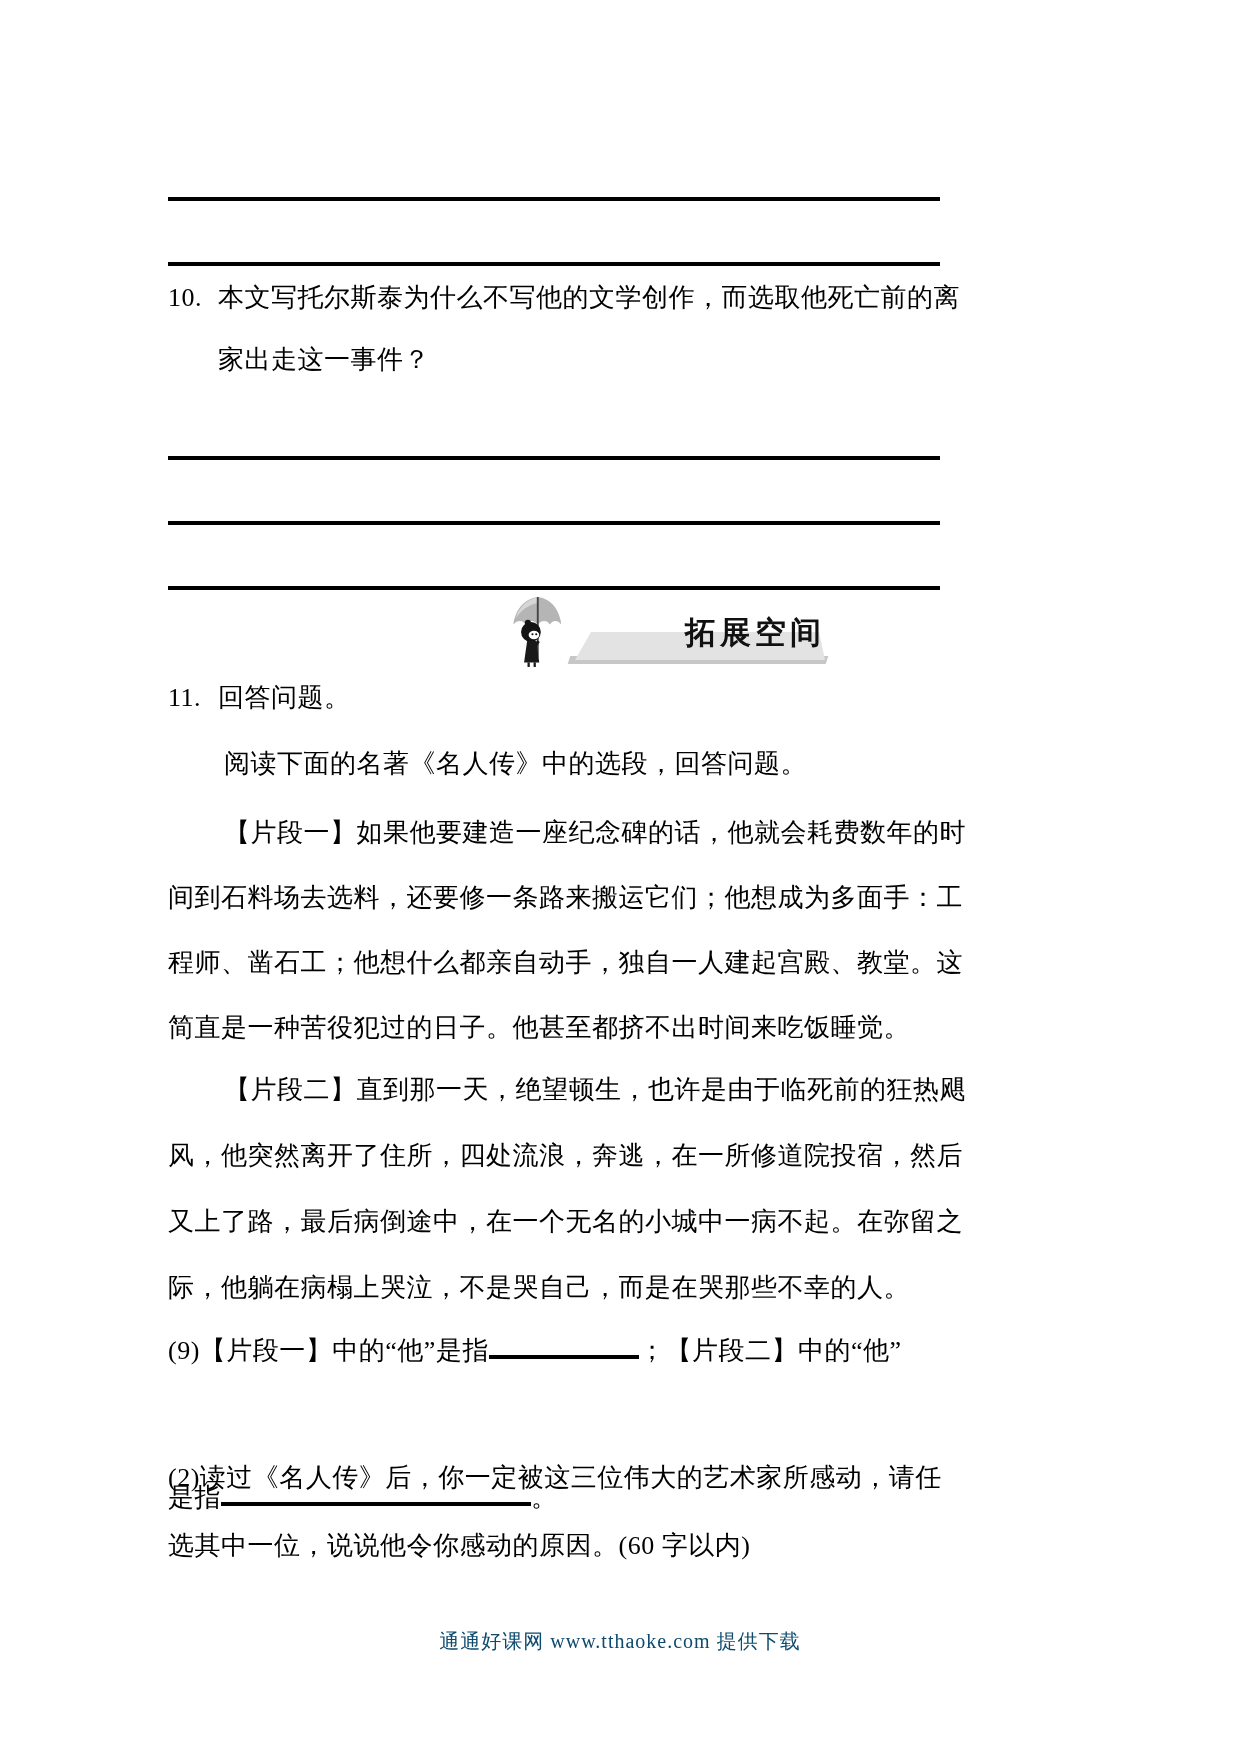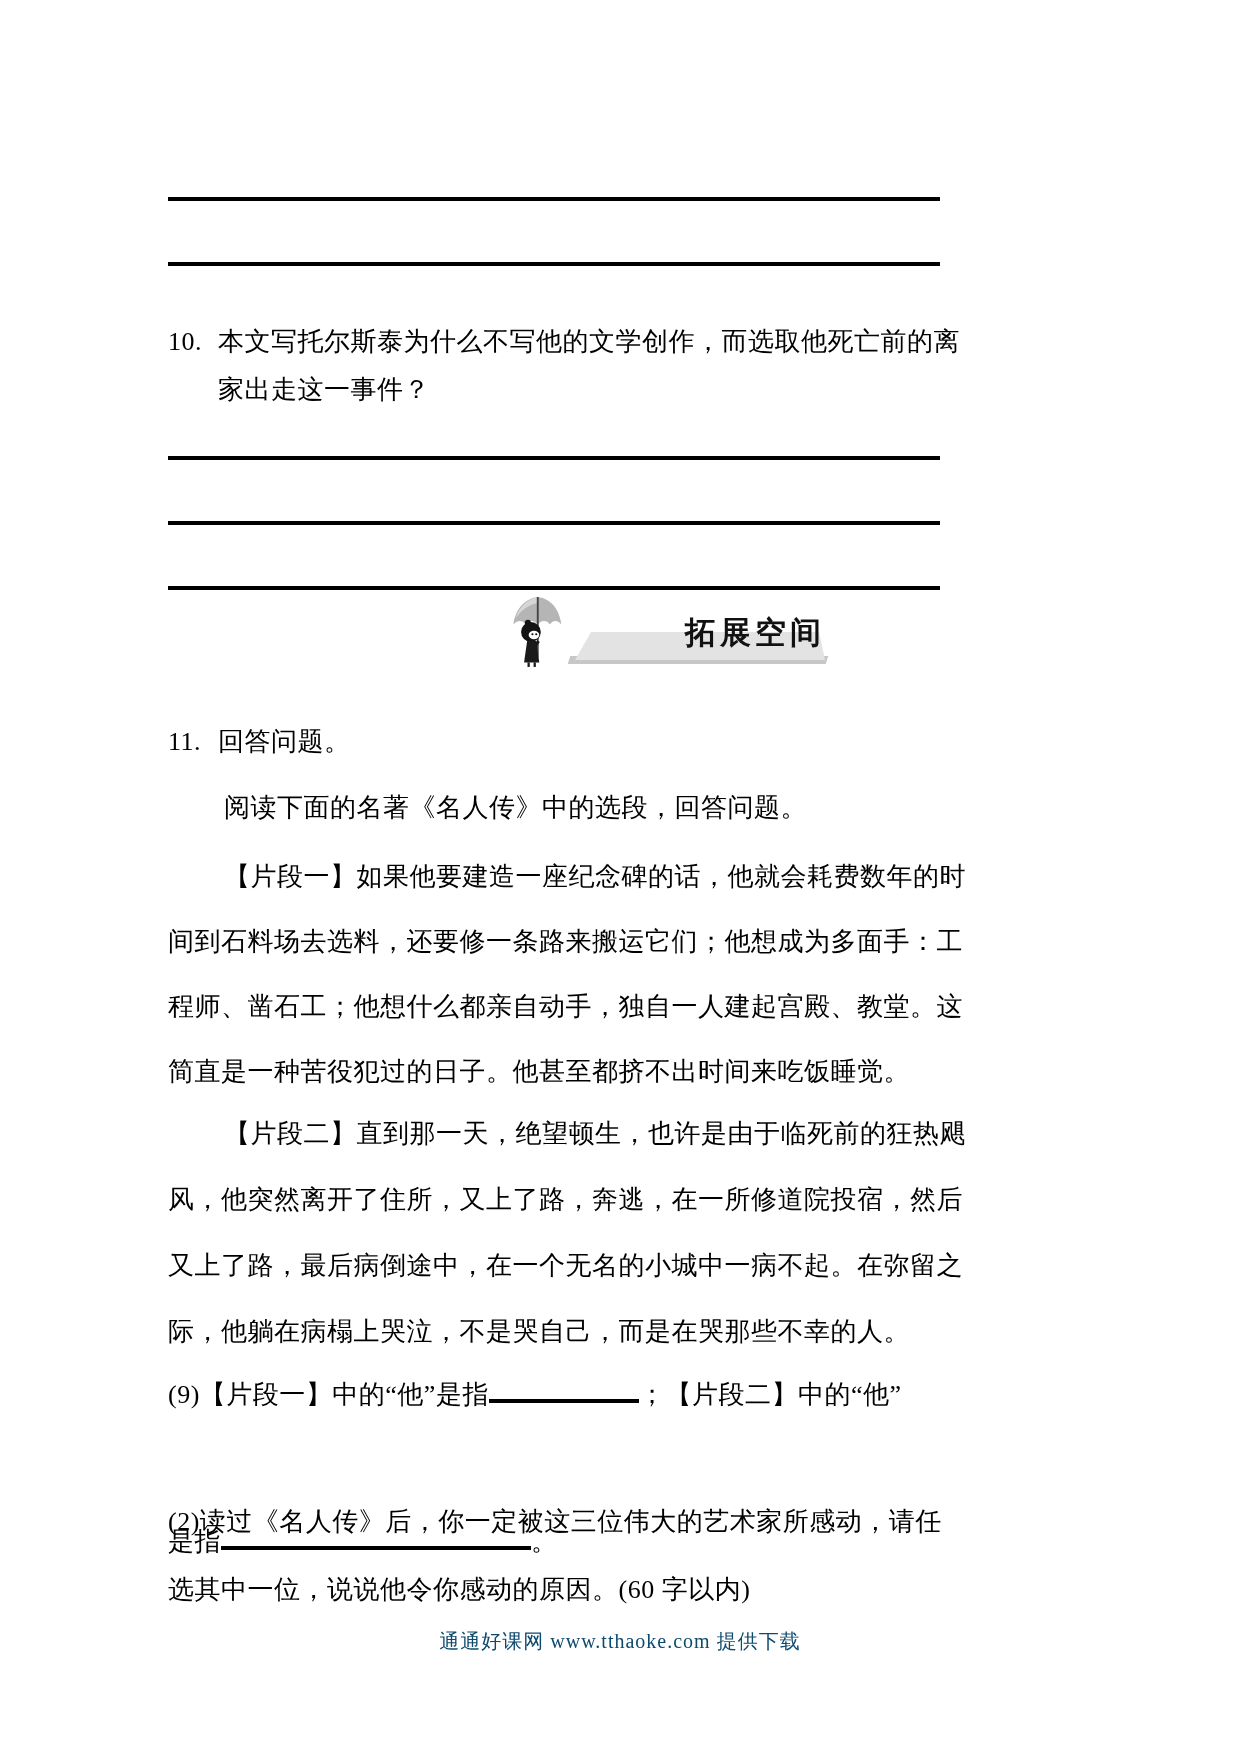--- a/index.html
+++ b/index.html
@@ -21,21 +21,20 @@
     border-top: 4px solid #000;
   }
   .textline {
     position: absolute;
     left: 168px;
     width: 790px;
     font-size: 26px;
     line-height: 36px;
     white-space: nowrap;
     letter-spacing: 0.5px;
-    margin-top: 44px;
   }
   .indent-num { padding-left: 50px; }   
   .indent-para { padding-left: 56px; }  
   .qnum { display:inline-block; min-width: 50px; }
   .blank {
     display: inline-block;
     height: 18px;
     border-bottom: 4px solid #000;
     vertical-align: baseline;
   }
@@ -98,21 +97,21 @@
 <body>
 
 <div class="page">
 
   <div class="rule" style="top:197px"></div>
   <div class="rule" style="top:262px"></div>
 
   <div class="textline" style="top:280px">
     <span class="qnum">10.</span><span>本文写托尔斯泰为什么不写他的文学创作，而选取他死亡前的离</span>
   </div>
-  <div class="textline indent-num" style="top:328px">家出走这一事件？</div>
+  <div class="textline indent-num" style="top:342px">家出走这一事件？</div>
 
   <div class="rule" style="top:456px"></div>
   <div class="rule" style="top:521px"></div>
   <div class="rule" style="top:586px"></div>
 
   <div class="banner">
     <svg class="banner-icon" viewBox="0 0 70 100">
       <path d="M36 4 C 18 6 6 22 4 40 C 9 34 16 34 20 40 C 24 34 31 34 36 40 C 41 34 48 34 52 40 C 56 34 62 34 67 40 C 65 22 54 6 36 4 Z" fill="#b5b5b5"></path>
       <path d="M36 4 C 26 6 12 14 7 32 C 14 22 24 14 36 12 Z" fill="#d6d6d6"></path>
       <line x1="36" y1="4" x2="36" y2="80" stroke="#444" stroke-width="2.5"></line>
@@ -139,21 +138,21 @@
   </div>
 
   <div class="textline indent-para" style="top:746px">阅读下面的名著《名人传》中的选段，回答问题。</div>
 
   <div class="textline indent-para" style="top:815px">【片段一】如果他要建造一座纪念碑的话，他就会耗费数年的时</div>
   <div class="textline" style="top:880px">间到石料场去选料，还要修一条路来搬运它们；他想成为多面手：工</div>
   <div class="textline" style="top:945px">程师、凿石工；他想什么都亲自动手，独自一人建起宫殿、教堂。这</div>
   <div class="textline" style="top:1010px">简直是一种苦役犯过的日子。他甚至都挤不出时间来吃饭睡觉。</div>
 
   <div class="textline indent-para" style="top:1072px">【片段二】直到那一天，绝望顿生，也许是由于临死前的狂热飓</div>
-  <div class="textline" style="top:1138px">风，他突然离开了住所，又上了路，奔逃，在一所修道院投宿，然后</div>
+  <div class="textline" style="top:1138px">风，他突然离开了住所，四处流浪，奔逃，在一所修道院投宿，然后</div>
   <div class="textline" style="top:1204px">又上了路，最后病倒途中，在一个无名的小城中一病不起。在弥留之</div>
   <div class="textline" style="top:1270px">际，他躺在病榻上哭泣，不是哭自己，而是在哭那些不幸的人。</div>
 
   <div class="textline" style="top:1333px">
     <span>(9)【片段一】中的“他”是指</span><span class="blank blank-1"></span><span>；【片段二】中的“他”</span>
   </div>
   <div class="textline" style="top:1480px">
     <span>是指</span><span class="blank blank-2"></span><span>。</span>
   </div>
 

